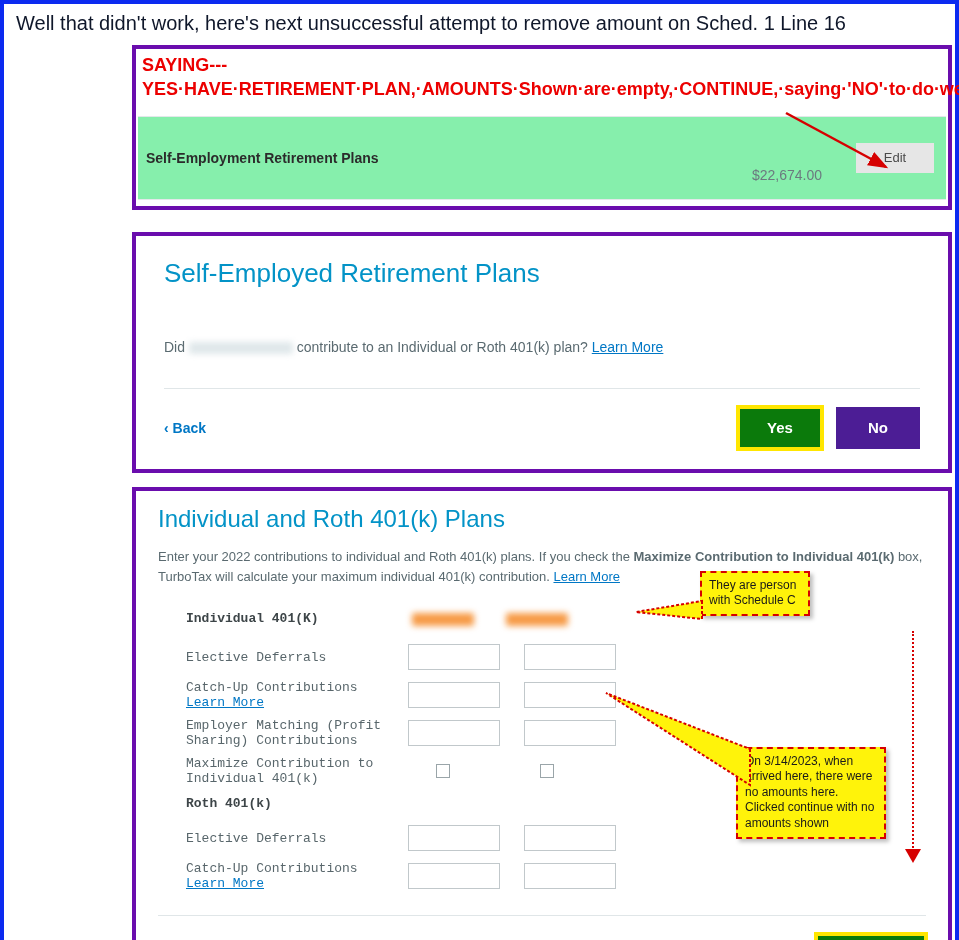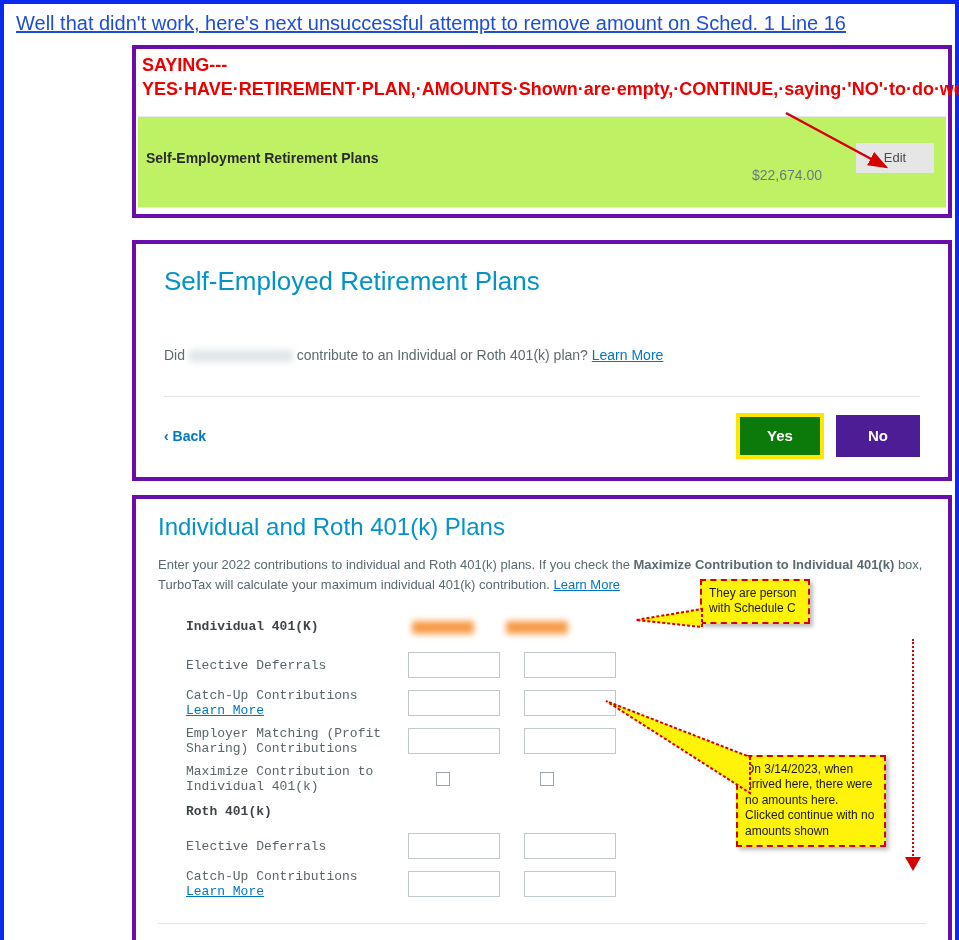--- a/index.html
+++ b/index.html
@@ -10,48 +10,47 @@
     background: #fff;
     width: 959px;
   }
   .outer-frame {
     border: 4px solid #0b2af0;
     padding: 6px 10px 14px 10px;
     width: 959px;
   }
   .heading-line {
     font-size: 20px;
-    text-decoration: underline;
-    color: #1d4ed8;
+    color: #0f172a;
     margin: 2px 0 10px 2px;
   }
   .purple-box {
     border: 4px solid #6a0dad;
     margin: 0 0 14px 118px;
     position: relative;
     background: #fff;
   }
   .purple-box.box1 { width: 820px; }
   .purple-box.box2 { width: 820px; margin-top: 22px;}
   .purple-box.box3 { width: 820px; }
   .red-note {
     color: #ec0000;
     font-weight: bold;
     font-size: 18px;
     line-height: 1.35;
     padding: 4px 6px 6px 6px;
     word-spacing: 1px;
   }
   .summary-row {
-    background: #bef264;
+    background: #86efac;
     border-top: 1px solid #e3e8ea;
     border-bottom: 1px solid #e3e8ea;
     display: flex;
     align-items: center;
-    padding: 16px 12px 24px 8px;
+    padding: 16px 12px 16px 8px;
     margin: 8px 2px 6px 2px;
   }
   .summary-label {
     font-size: 14px;
     font-weight: bold;
     color: #2b2b2b;
     flex: 1;
   }
   .summary-amt {
     color: #6b7a7f;

